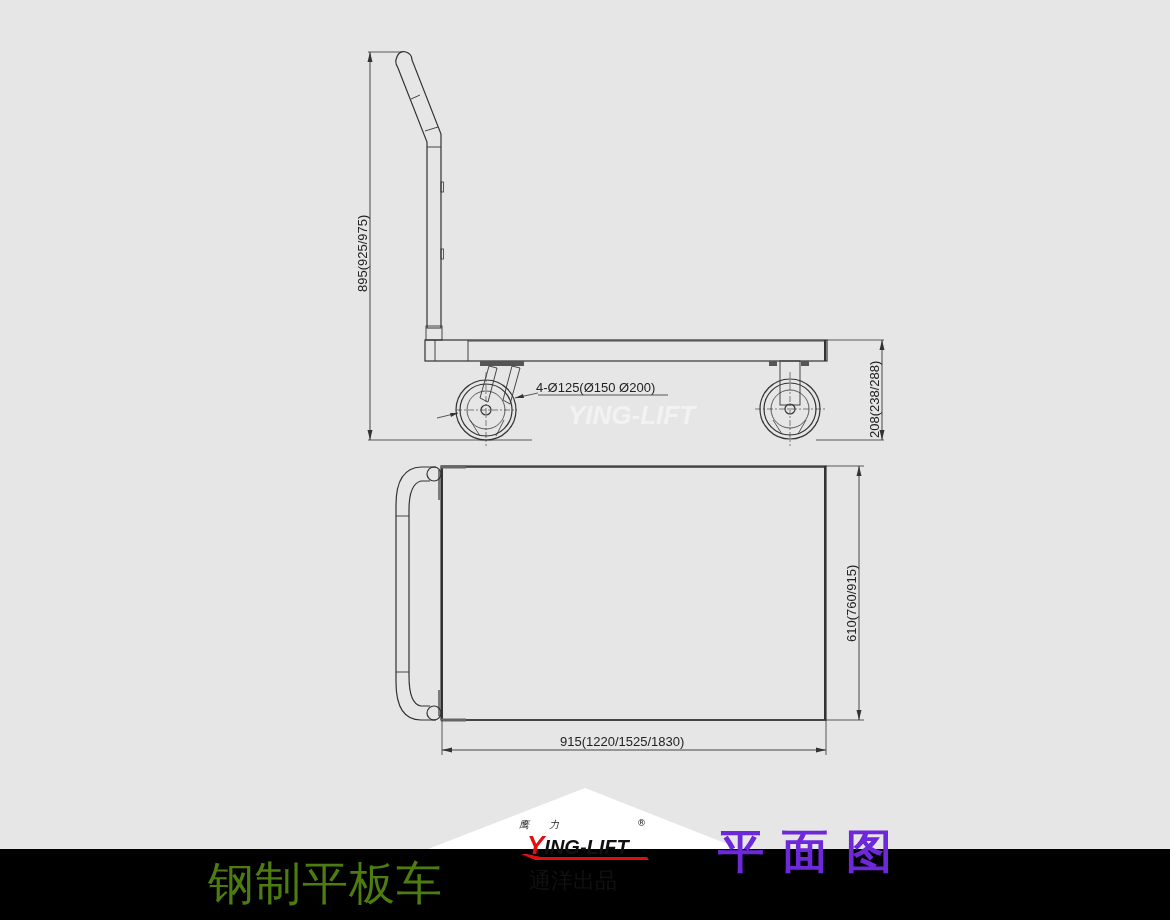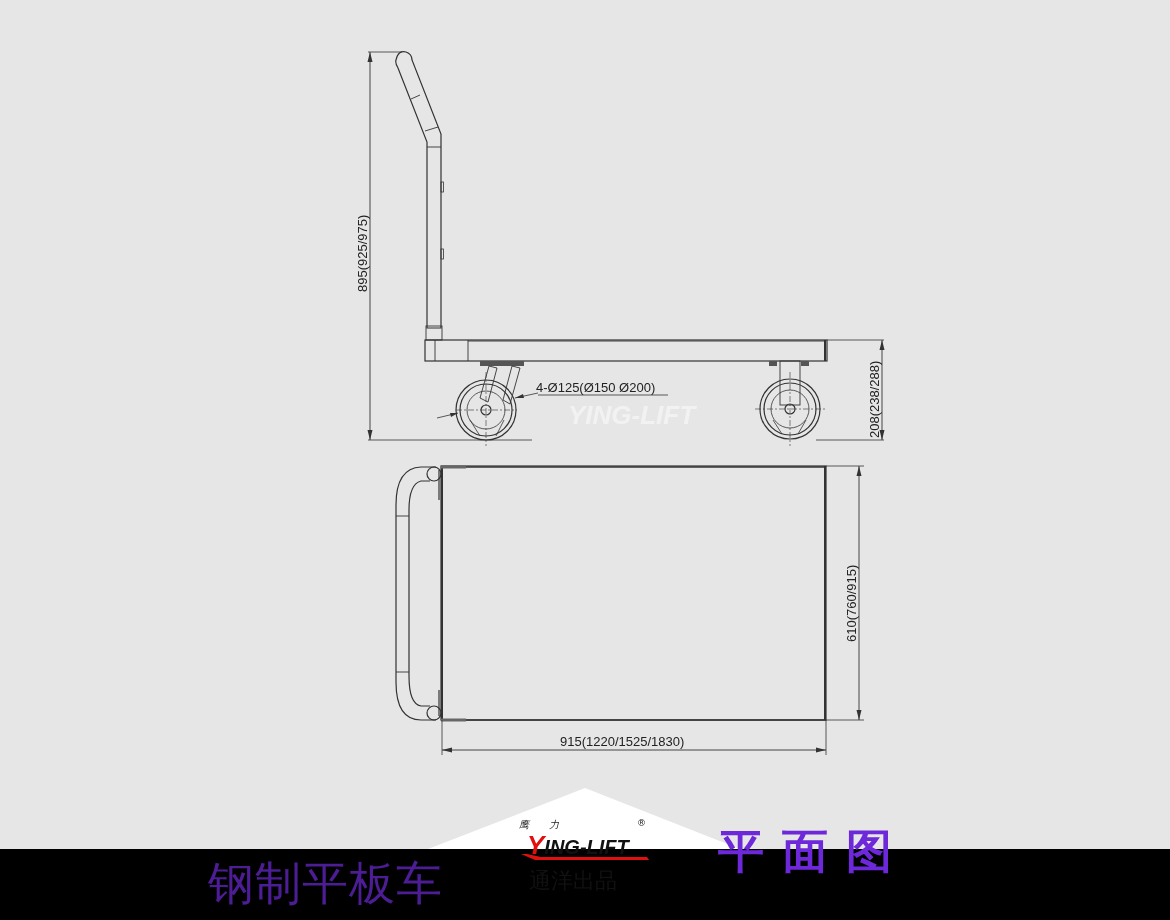--- a/index.html
+++ b/index.html
@@ -1,21 +1,21 @@
 <!DOCTYPE html>
 <html><head>
 <meta charset="utf-8">
 <style>
   html, body { margin: 0; padding: 0; }
   body { width: 1170px; height: 920px; background: #e6e6e6; position: relative; overflow: hidden; font-family: "Liberation Sans", sans-serif; }
   .drawing { position: absolute; left: 0; top: 0; width: 1170px; height: 920px; }
   .dim-text { font-family: "Liberation Sans", sans-serif; font-size: 13px; fill: #222; }
   .watermark { font-family: "Liberation Sans", sans-serif; font-size: 26px; font-weight: bold; font-style: italic; fill: #f4f4f4; opacity: 0.9; }
   .footer-bar { position: absolute; left: 0; top: 849px; width: 1170px; height: 71px; background: #000; }
-  .footer-left-title { position: absolute; left: 208px; top: 853px; height: 60px; line-height: 60px; font-size: 46px; color: #4c1d95; font-family: "DejaVu Sans", sans-serif; letter-spacing: 1px; }
+  .footer-left-title { position: absolute; left: 208px; top: 853px; height: 60px; line-height: 60px; font-size: 46px; color: #4d7c0f; font-family: "DejaVu Sans", sans-serif; letter-spacing: 1px; }
   .footer-right-title { position: absolute; left: 718px; top: 821px; height: 60px; line-height: 60px; font-size: 46px; color: #6d28d9; font-weight: bold; font-family: "DejaVu Sans", sans-serif; letter-spacing: 18px; }
   .logo-box { position: absolute; left: 509px; top: 810px; width: 152px; height: 110px; }
   .logo-small-cn { position: absolute; left: 10px; top: 8px; font-size: 10px; font-style: italic; color: #222; font-family: "DejaVu Serif", serif; }
   .logo-small-cn2 { position: absolute; left: 40px; top: 8px; font-size: 10px; font-style: italic; color: #222; font-family: "DejaVu Serif", serif; }
   .logo-reg { position: absolute; left: 128px; top: 8px; font-size: 9px; color: #222; font-family: "DejaVu Sans", sans-serif; }
   .logo-brand { position: absolute; left: 18px; top: 20px; font-size: 20px; font-weight: bold; font-style: italic; color: #111; font-family: "Liberation Sans", sans-serif; letter-spacing: 0px; }
   .logo-brand .y { color: #e01010; font-size: 26px; }
   .logo-swoosh { position: absolute; left: 12px; top: 44px; width: 128px; height: 6px; }
   .logo-sub { position: absolute; left: 20px; top: 56px; font-size: 22px; color: #111; font-family: "DejaVu Sans", sans-serif; }
 </style>

